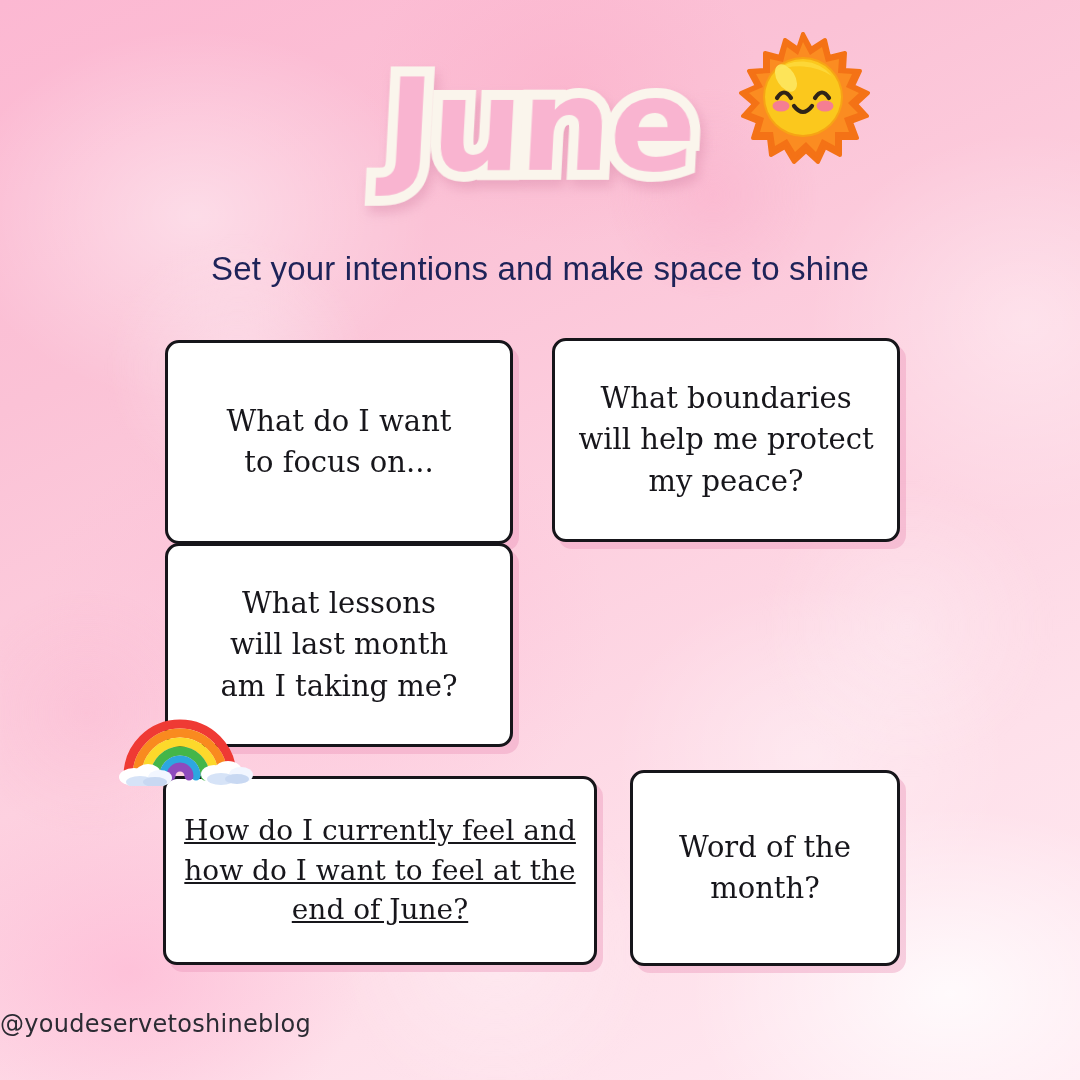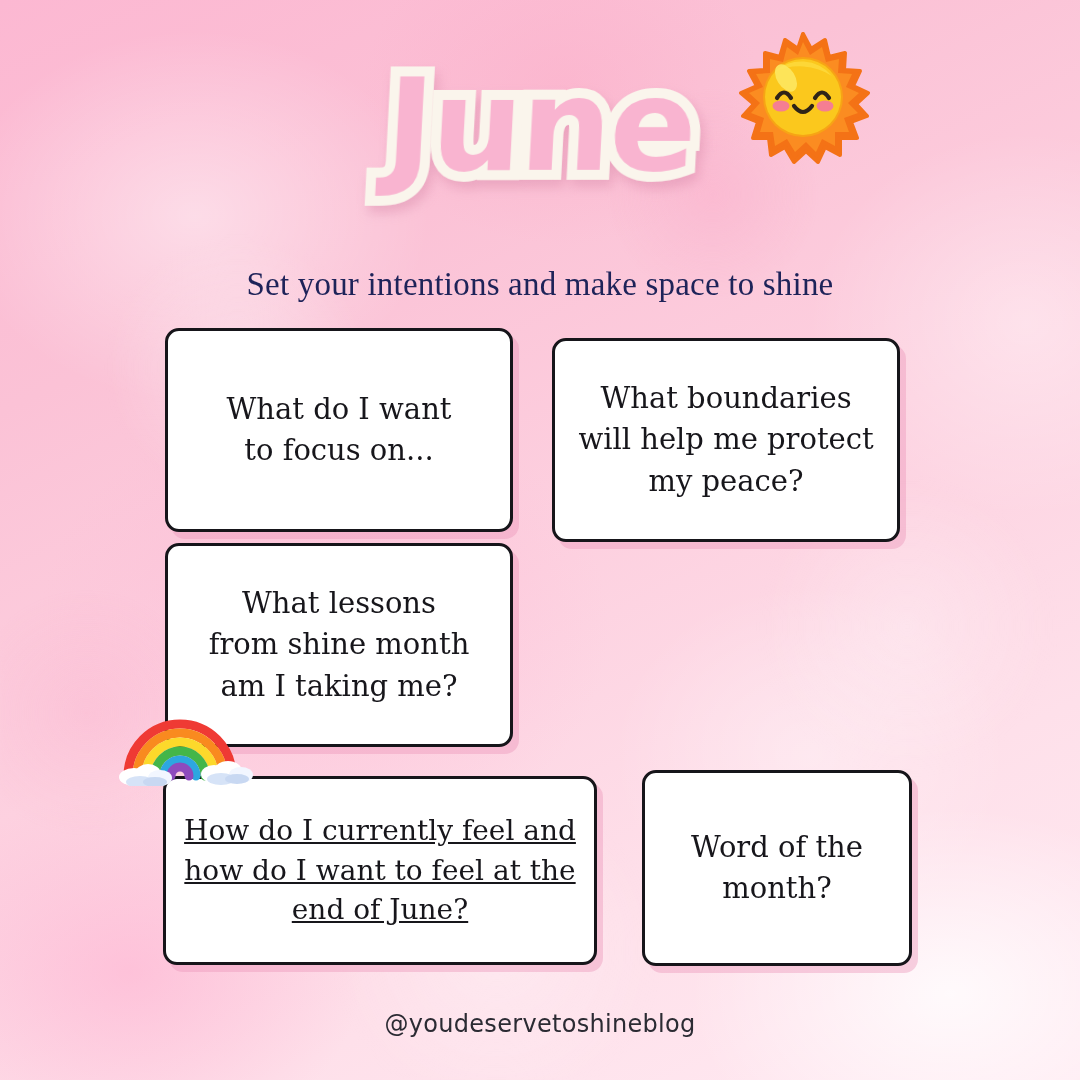--- a/index.html
+++ b/index.html
@@ -56,26 +56,25 @@
     transform:skewX(-3deg);
   }
 
   
   #sun-icon { position:absolute; left:736px; top:28px; width:134px; height:140px; }
 
   
   #subtitle {
     position:absolute; left:0; top:250px; width:1080px;
     text-align:center;
-    font-family:Liberation Serif, serif;
+    font-family:Liberation Sans, sans-serif;
     font-weight:400;
     font-size:33px;
     letter-spacing:.2px;
     color:#1e2359;
-    margin-top:16px;
   }
 
   
   #card-grid { position:absolute; left:0; top:0; width:1080px; height:1080px; }
 
   .card {
     position:absolute;
     background:#ffffff;
     border:3px solid #16151a;
     border-radius:14px;
@@ -87,36 +86,36 @@
     font-family:"DejaVu Serif", serif;
     font-size:29px;
     line-height:1.42;
     color:#17161b;
     text-align:center;
     white-space:pre-line;
   }
   .card-text.wide { font-size:28px;text-decoration:underline; }
 
   
-  #card-1 { left:165px; top:328px; width:348px; height:204px; }
+  #card-1 { left:165px; top:340px; width:348px; height:204px; }
   #card-2 { left:552px; top:322px; width:348px; height:204px;margin-top:16px; }
   
   #card-3 { left:165px; top:543px; width:348px; height:204px; }
   #card-4 { left:552px; top:543px; width:348px; height:204px; }
   
   #card-5 { left:163px; top:776px; width:434px; height:189px; }
-  #card-6 { left:630px; top:770px; width:270px; height:196px;margin-left:12px; }
+  #card-6 { left:630px; top:770px; width:270px; height:196px; }
 
   
   #rainbow-icon { position:absolute; left:118px; top:694px; width:136px; height:92px; }
 
   
   #footer-handle {
     position:absolute; left:0; top:1010px; width:1080px;
-    text-align:center;
+    text-align:left;
     font-family:"DejaVu Sans", sans-serif;
     font-size:24px;
     letter-spacing:.3px;
     color:#2b2b33;
   }
 </style>
 </head>
 <body>
 
 <div id="canvas">
@@ -162,21 +161,21 @@
     </div>
 
     <div class="card" id="card-2">
       <span class="card-text">What boundaries
 will help me protect
 my peace?</span>
     </div>
 
     <div class="card" id="card-3">
       <span class="card-text">What lessons
-from shine month
+will last month
 am I taking me?</span>
     </div>
 
 
     <div class="card" id="card-5">
       <span class="card-text wide">How do I currently feel and
 how do I want to feel at the
 end of June?</span>
     </div>
 

